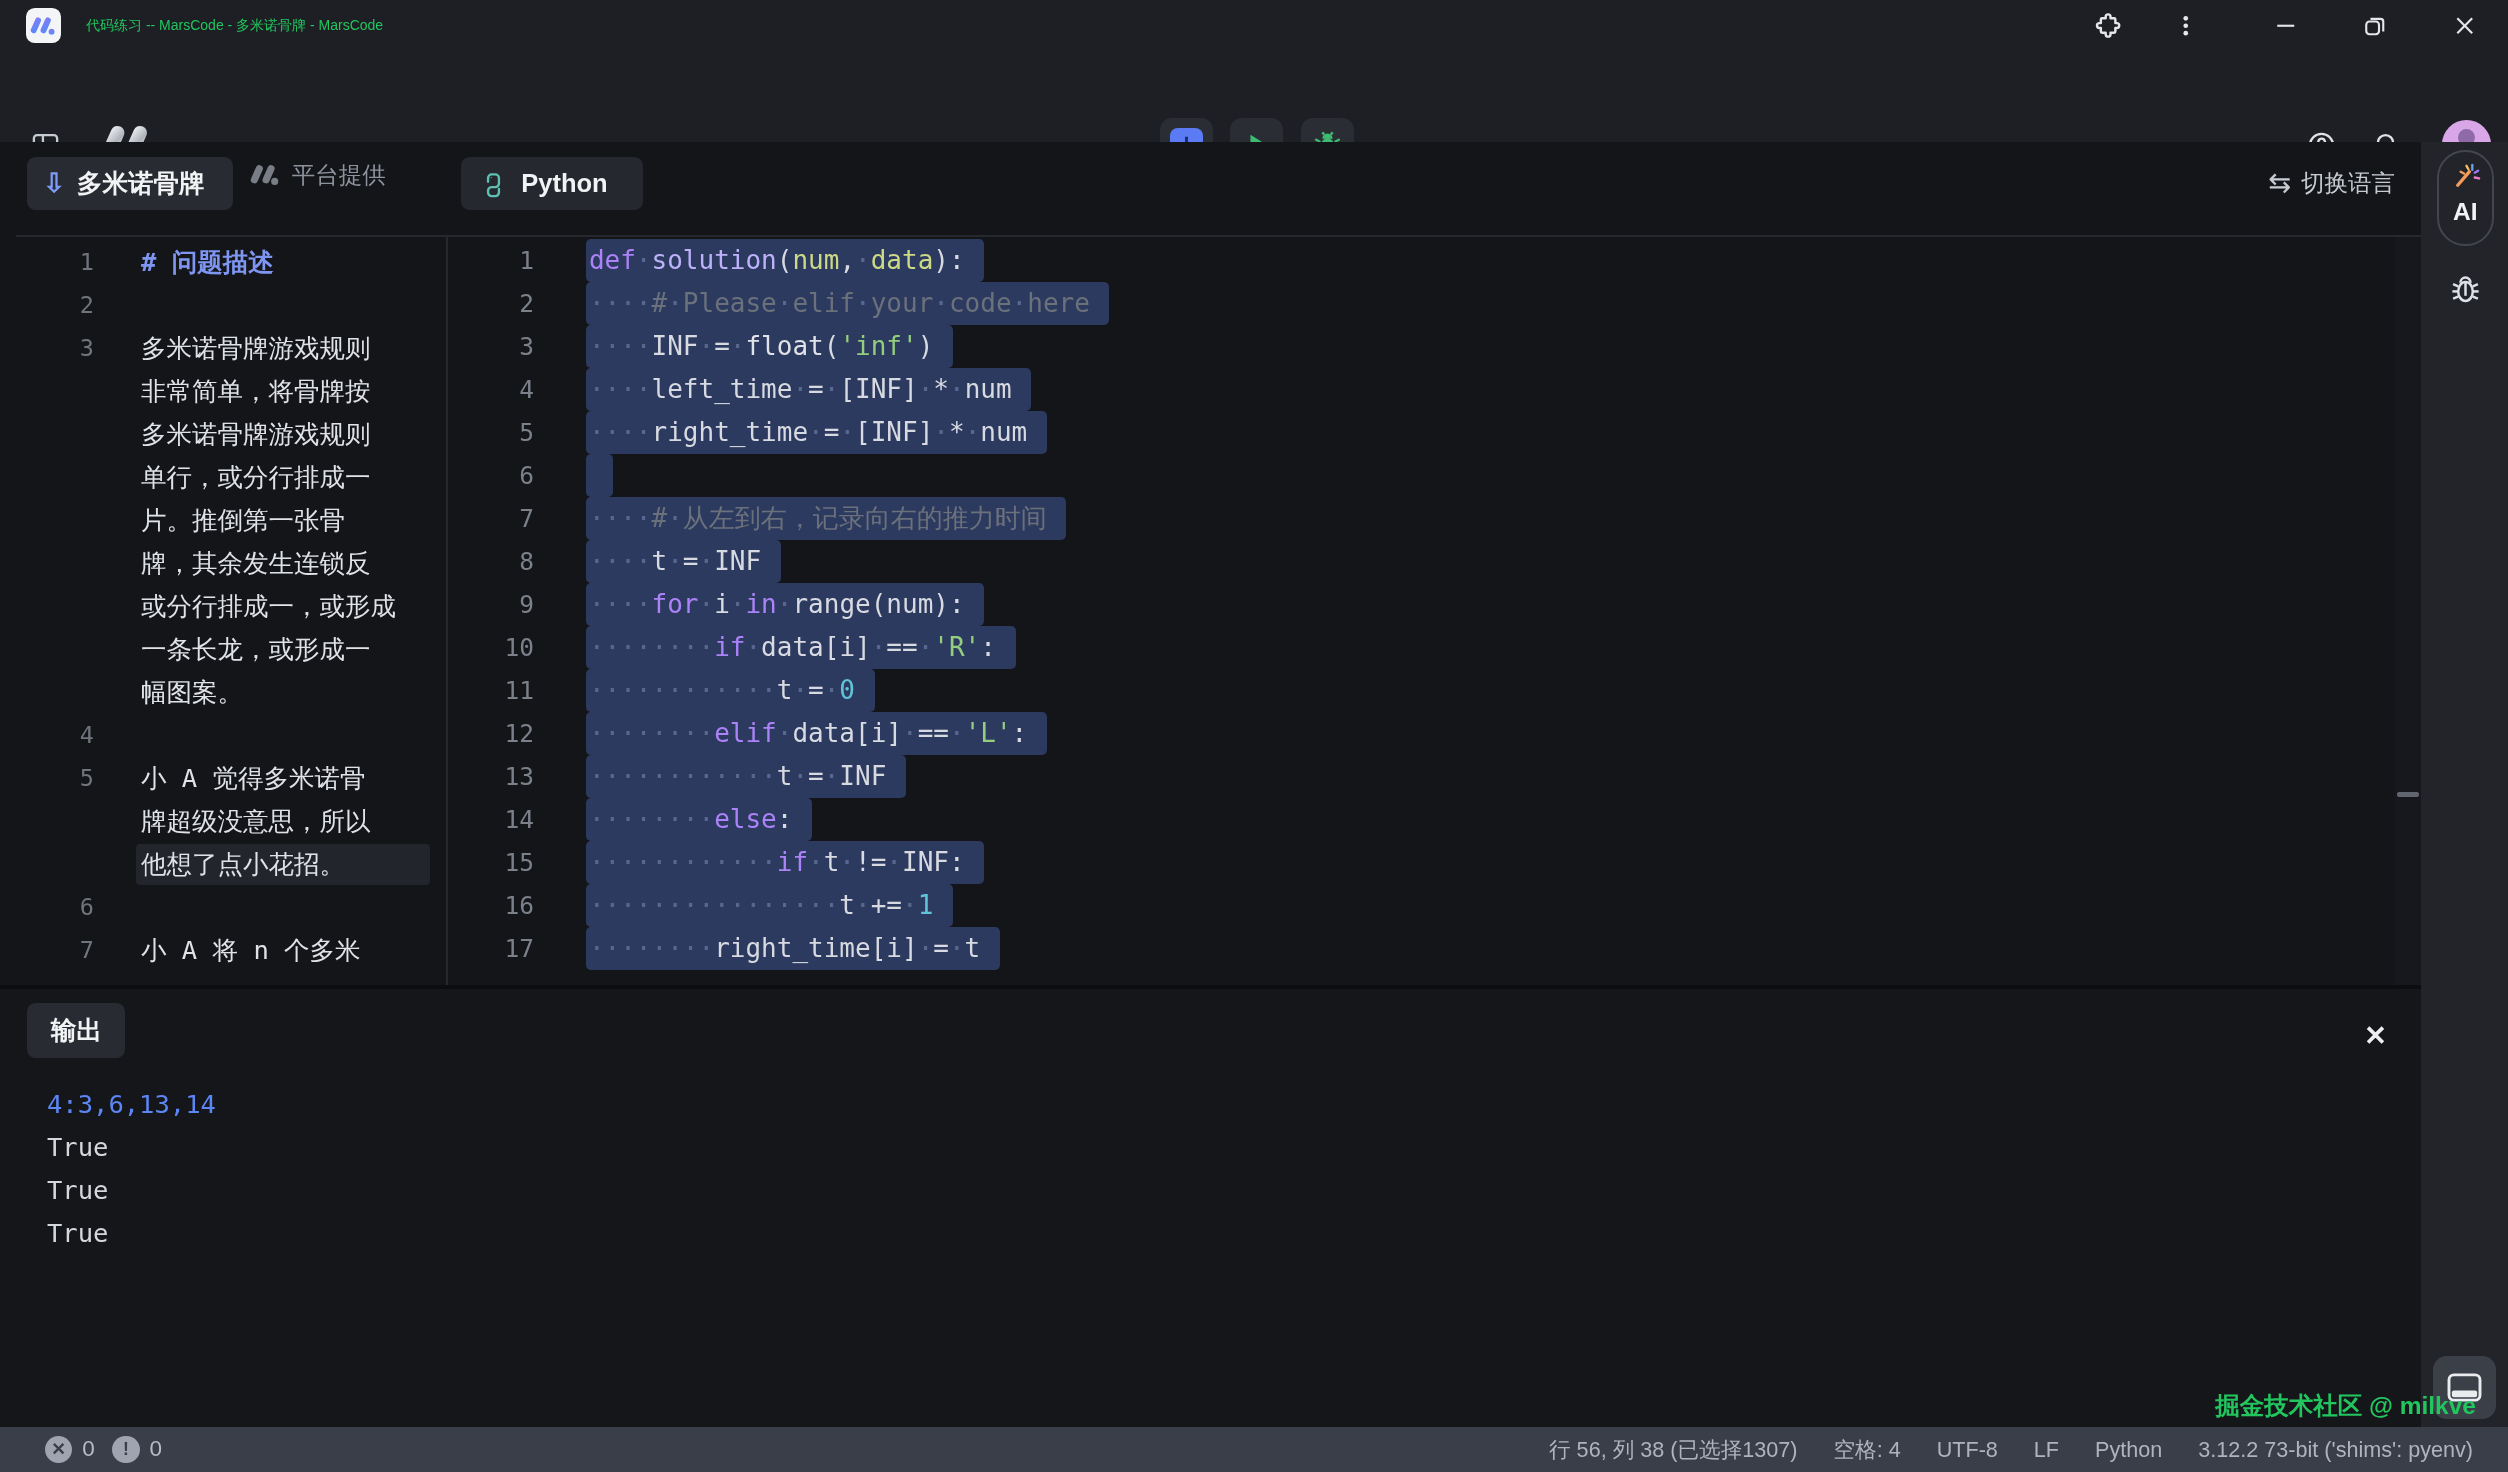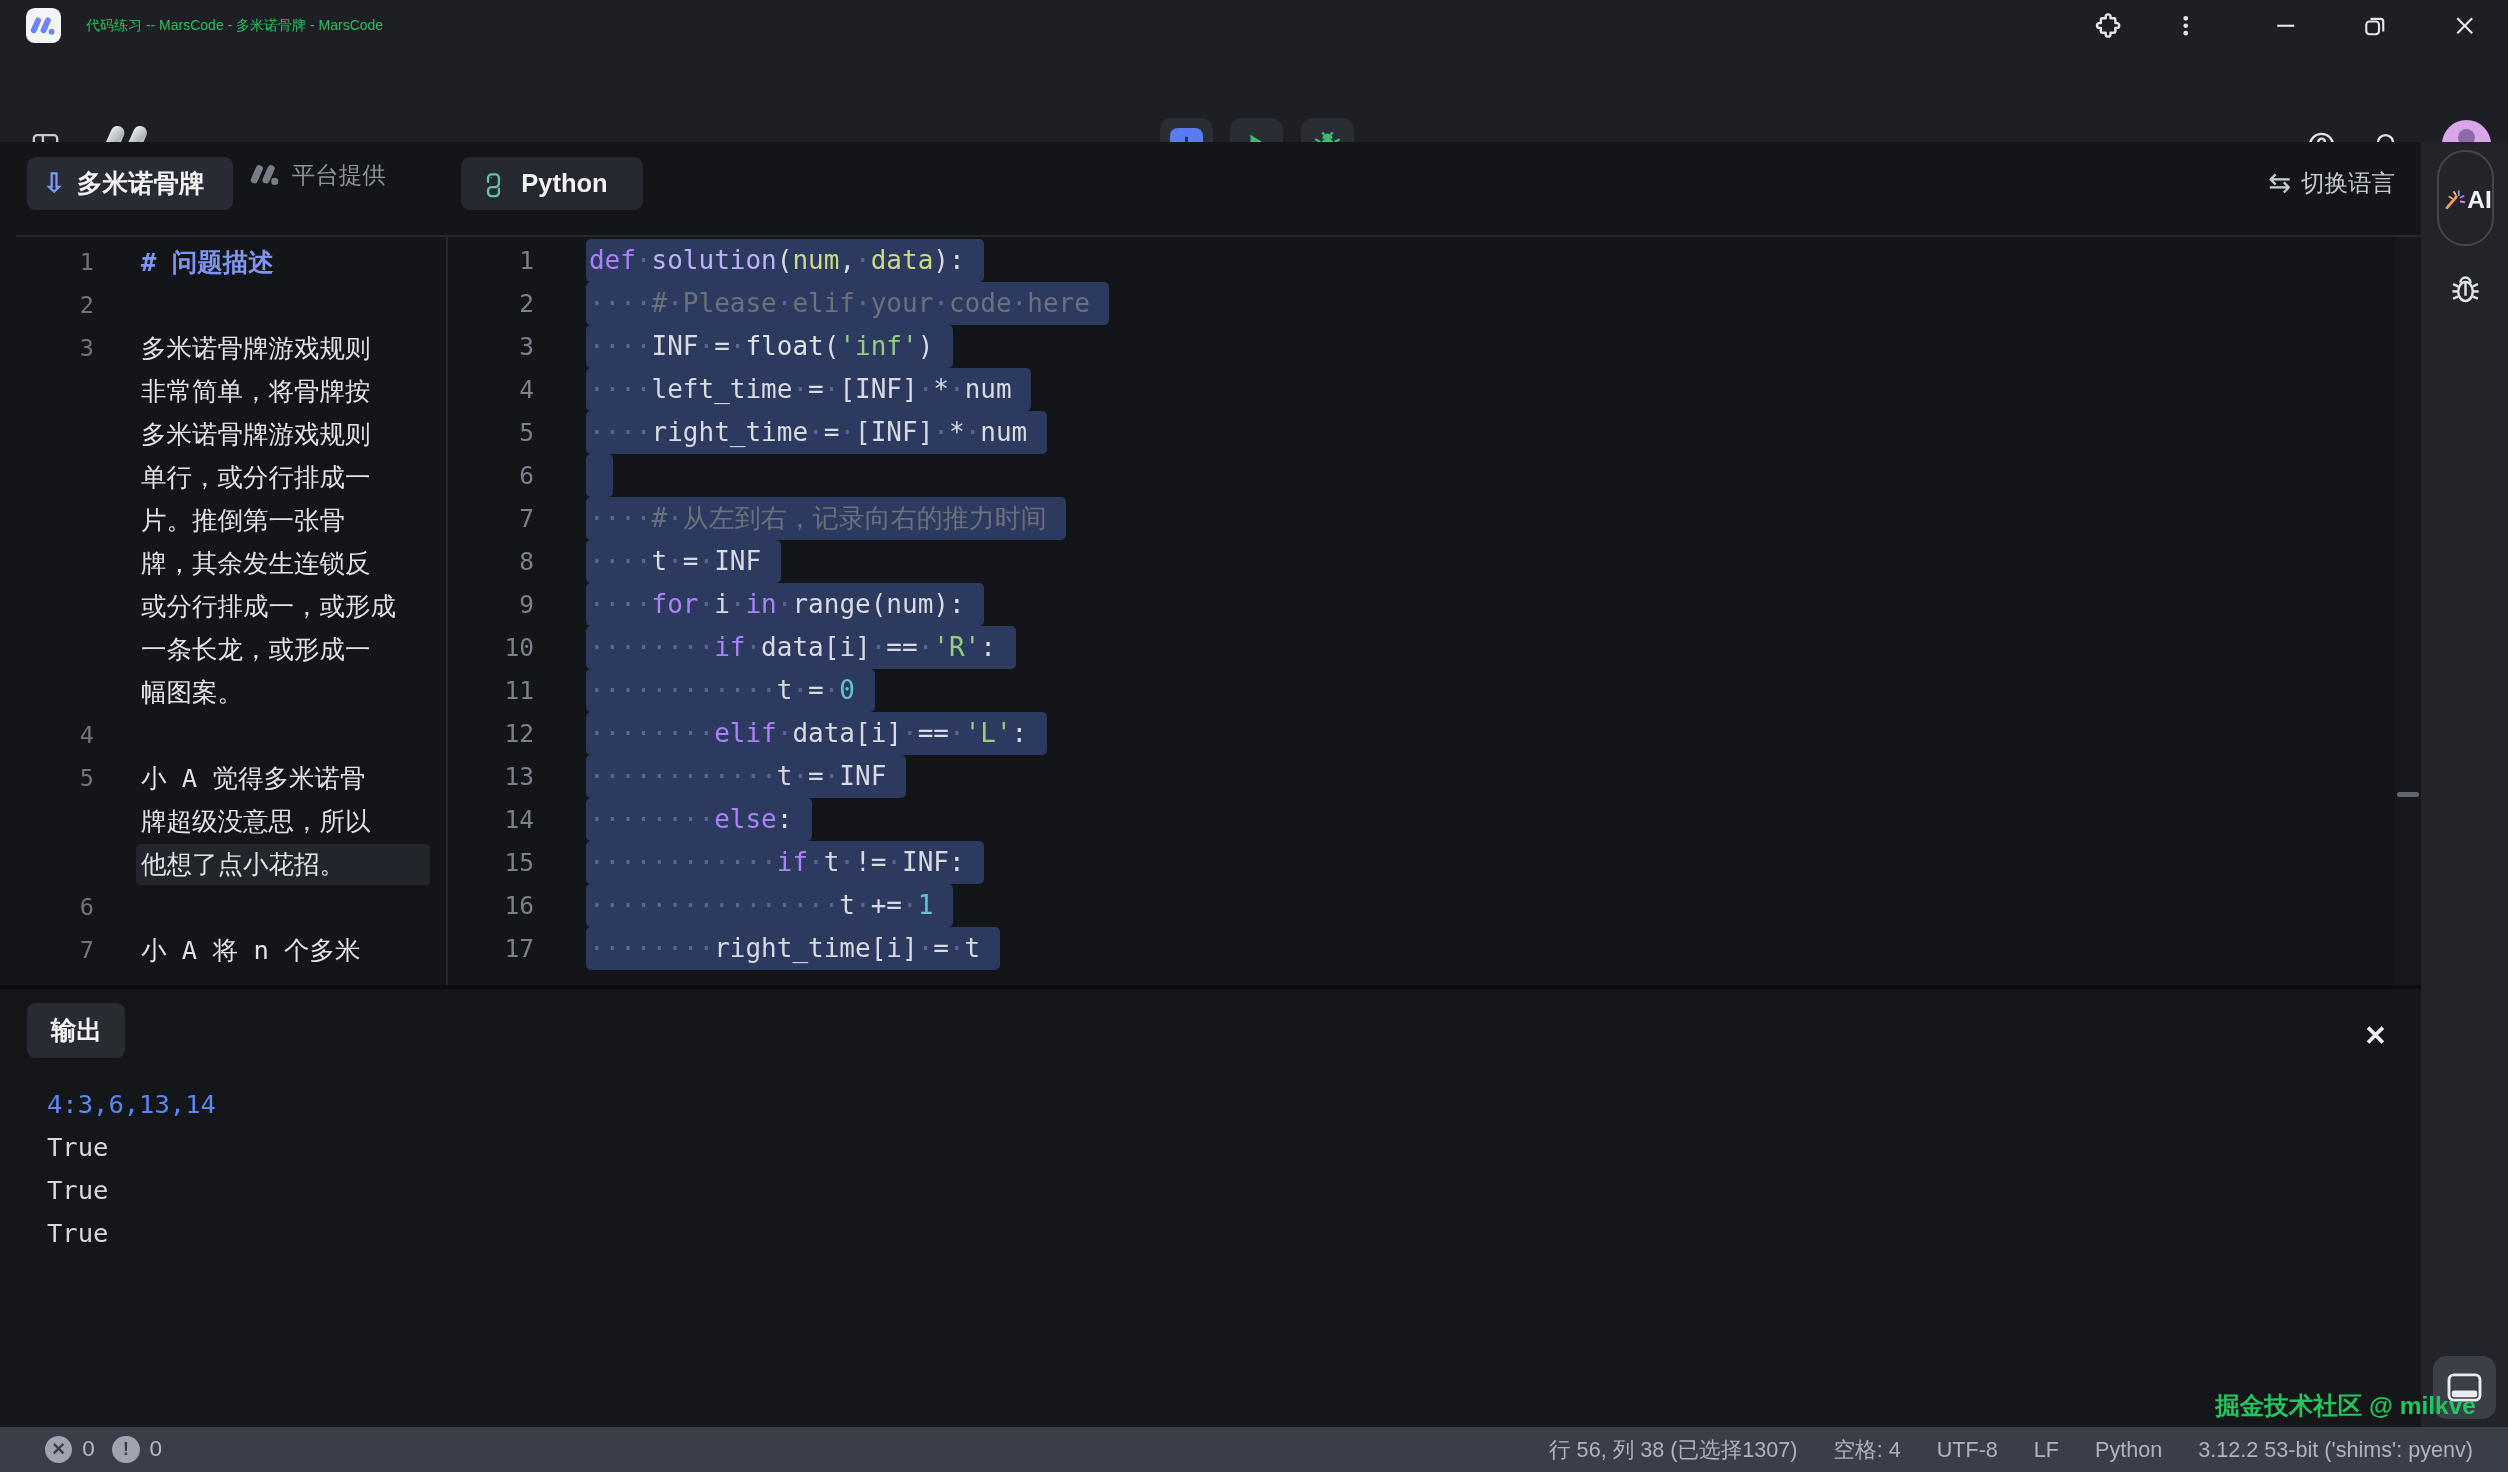--- a/index.html
+++ b/index.html
@@ -63,21 +63,21 @@
   .output-sep { position:absolute; left:0px; top:843px; width:2421px; height:3.9px; background:#0c0d10; }
   .output-panel { position:absolute; left:0; top:847px; width:2421px; height:438px; background:#15161a;padding-left:12px; }
   .output-tab { position:absolute; left:27.4px; top:13.7px; width:98px; height:55px; background:#282b31; border-radius:8.8px; display:flex; align-items:center; justify-content:center; font-size:25.5px; font-weight:bold; color:#f2f3f5; }
   .output-close { position:absolute; left:2356px; top:27.4px; width:39px; height:39px; display:flex; align-items:center; justify-content:center; font-size:27.4px; font-weight:bold; color:#eceef0; }
   .output-lines { position:absolute; left:47px; top:94px; }
   .orow { height:43px; line-height:43px; font-size:25.5px; white-space:pre; }
   .oc-blue { color:#5d86f5; } .oc-default { color:#d4d7dc; }
 
   
   .right-strip { position:absolute; left:2421px; top:0; width:87px; height:1285px; background:#222429; }
-  .ai-pill { position:absolute; left:15.7px; top:7.8px; width:57px; height:96px; border:2px solid #42464f; border-radius:28px; display:flex; flex-direction:row; align-items:center; }
+  .ai-pill { position:absolute; left:15.7px; top:7.8px; width:57px; height:96px; border:2px solid #42464f; border-radius:28px; display:flex; flex-direction:column; align-items:center; }
   .ai-label { margin-top:3.9px; font-size:24.5px; font-weight:bold; color:#f2f3f5; }
   .strip-bug { position:absolute; left:24.5px; top:127px; width:39px; height:39px; display:flex; align-items:center; justify-content:center; }
   .panel-toggle-float { position:absolute; left:11.8px; top:1214px; width:63px; height:63px; background:#3b3f48; border-radius:13.7px; display:flex; align-items:center; justify-content:center; }
 
   .watermark { position:absolute; right:32px; top:1247px; font-size:24.5px; color:#22c55e; white-space:nowrap;font-weight:bold; }
 
   
   .statusbar { position:absolute; left:0; top:1427px; width:2508px; height:45px; background:#3a3e48; display:flex; align-items:center; }
   .sb-left { display:flex; align-items:center; margin-left:45px; gap:9.8px; }
   .sb-count { font-size:22.5px; color:#b6bcc6; }
@@ -433,16 +433,16 @@
     <span class="sb-count">0</span>
     <div class="sb-circle" style="margin-left:7.8px;">!</div>
     <span class="sb-count">0</span>
   </div>
   <div class="sb-right">
     <span>行 56, 列 38 (已选择1307)</span>
     <span>空格: 4</span>
     <span>UTF-8</span>
     <span>LF</span>
     <span>Python</span>
-    <span>3.12.2 53-bit ('shims': pyenv)</span>
+    <span>3.12.2 73-bit ('shims': pyenv)</span>
   </div>
 </div>
 
 
 </body></html>

